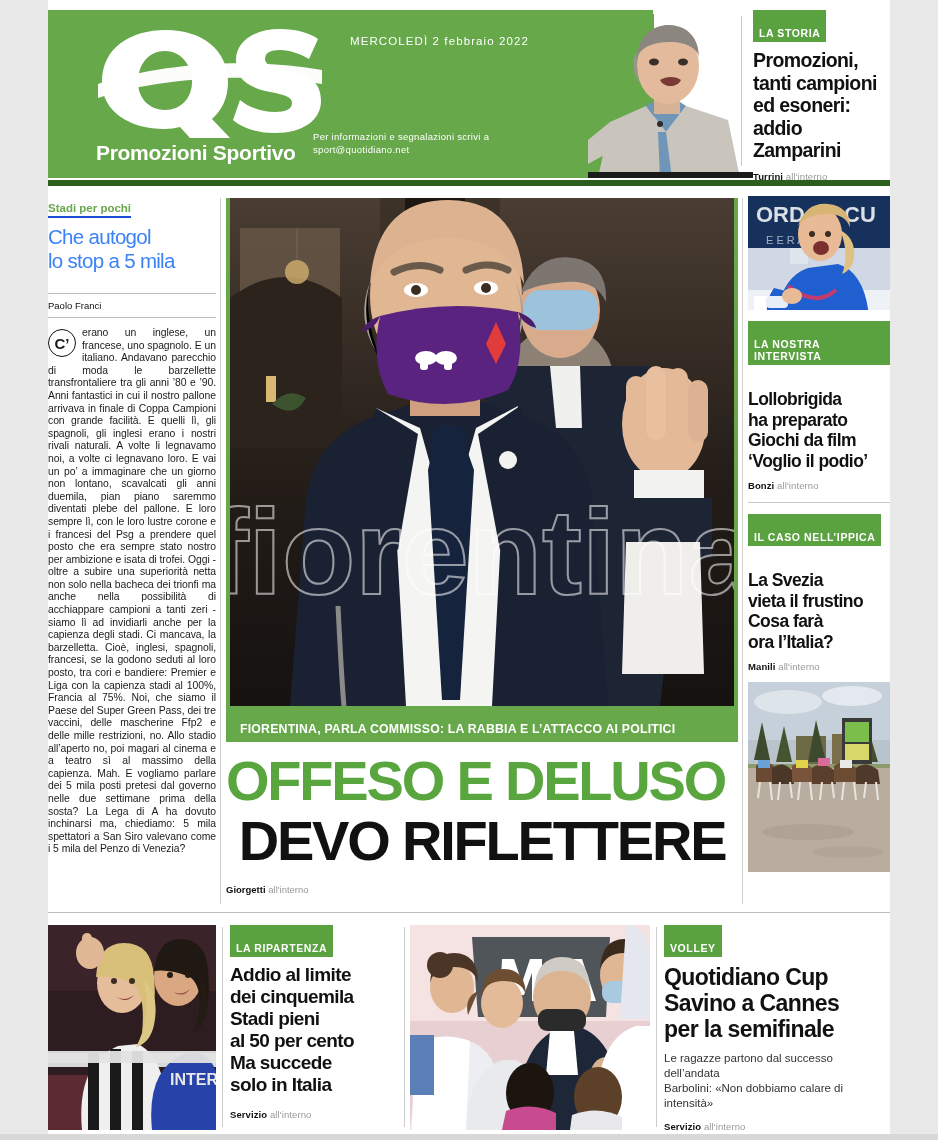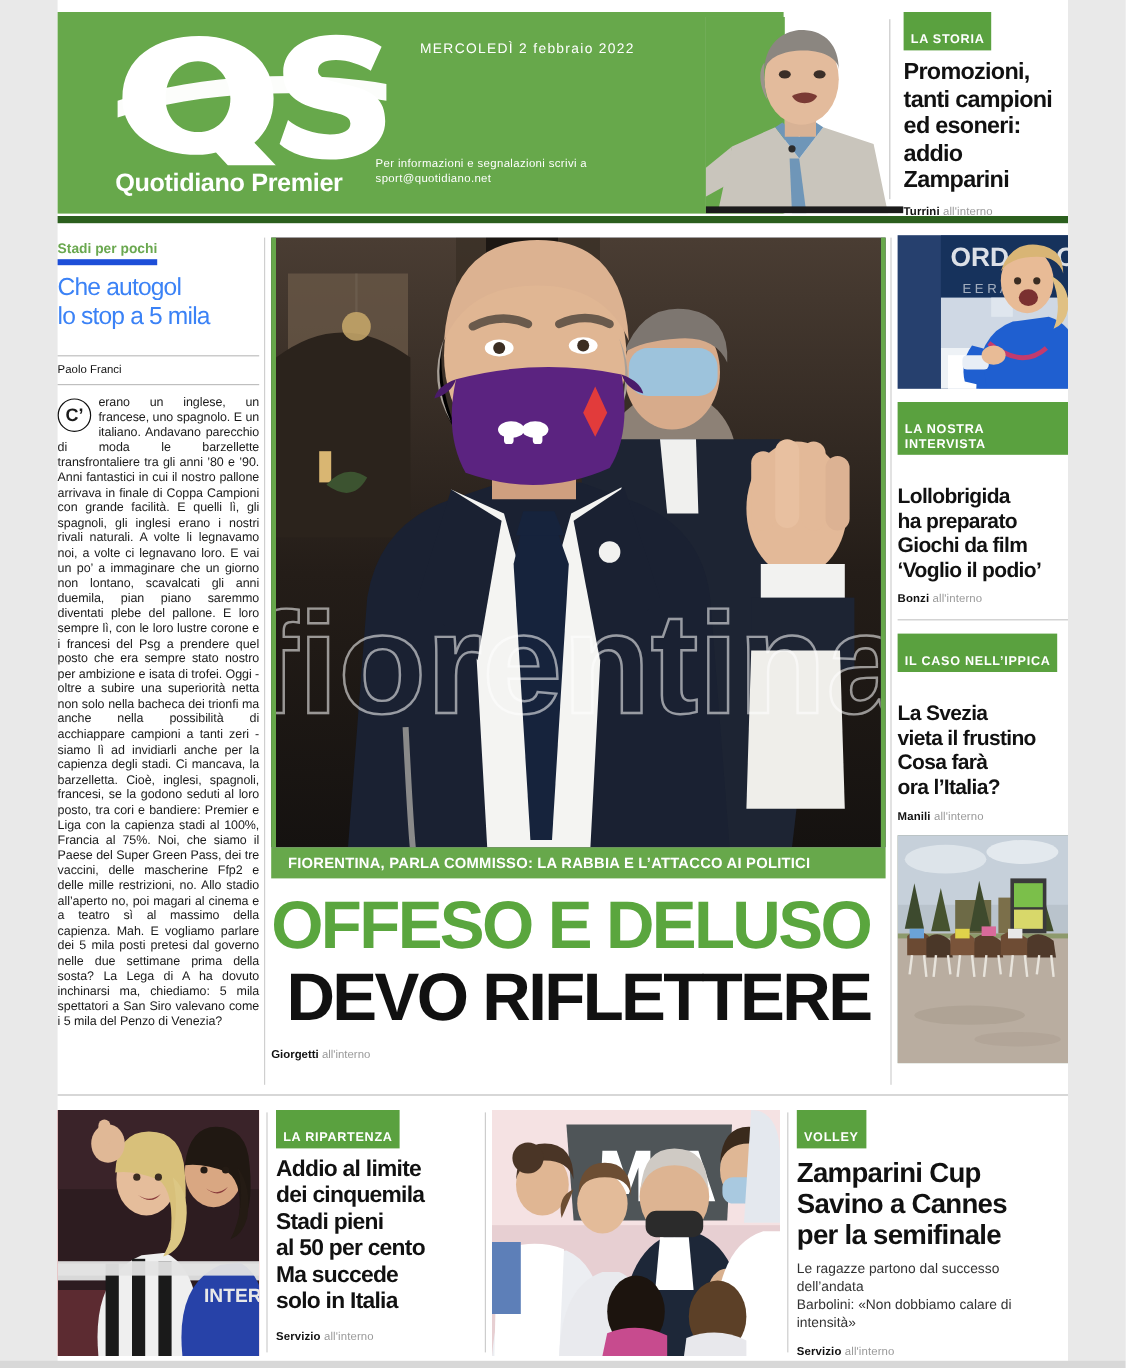--- a/index.html
+++ b/index.html
@@ -72,21 +72,21 @@
   .rule-dark {
     position:absolute; left:48px; top:180px; width:842px; height:6px; background:#2b5f1e;
   }
 
   
   #leftcol {
     position:absolute; left:48px; top:198px; width:168px; height:706px;
   }
   .lc-kicker {
     font-size:11.5px; color:#6aa84f; font-weight:bold;
-    border-bottom:5px solid #1d4ed8; padding-bottom:2px; display:inline-block;
+    border-bottom:2px solid #1d4ed8; padding-bottom:2px; display:inline-block;
   }
   .lc-title {
     font-size:20.5px; line-height:24px; letter-spacing:-0.7px;
     color:#3b82f6; margin-top:7px; font-weight:normal;
   }
   .lc-rule { height:1px; background:#bfbfbf; margin-top:20px; }
   .lc-author { font-size:9.5px; font-weight:normal; color:#111; margin-top:6px; }
   .lc-rule2 { height:1px; background:#bfbfbf; margin-top:6px; }
   .lc-body {
     margin-top:9px;
@@ -106,21 +106,21 @@
   
   #maincol { position:absolute; left:226px; top:198px; width:512px; }
   .main-photo {
     width:512px; height:508px; position:relative; overflow:hidden;
     background:#2b2a2e;
     border-left:4px solid #67a84b; border-right:4px solid #67a84b;
   }
   .photo-caption-bar {
     width:512px; background:#67a84b; color:#ffffff;
     font-size:12.3px; font-weight:bold; letter-spacing:0.2px;
-    padding:6px 0 6px 14px; margin-top:0px;
+    padding:16px 0 6px 14px; margin-top:0px;
   }
   .main-head1 {
     color:#5aa63e; font-size:56px; font-weight:bold; letter-spacing:-2.2px;
     line-height:58px; margin-top:10px; font-family:"Liberation Sans", sans-serif;
   }
   .main-head2 {
     color:#111; font-size:56px; font-weight:bold; letter-spacing:-2.2px;
     line-height:58px; margin-top:2px;text-align:center;
   }
   .main-byline { font-size:9.5px; color:#999; margin-top:14px; }
@@ -166,21 +166,21 @@
     <div class="qs-logo">
       <svg width="230" height="112" viewBox="0 0 230 112">
         <g fill="#ffffff">
           <path d="M8 56 C8 22 36 4 72 4 C108 4 134 24 134 56 C134 72 128 84 118 93 L136 112 L96 112 L86 101 C81 102 76 103 71 103 C36 103 8 86 8 56 Z
                    M44 56 C44 73 56 84 71 84 C87 84 98 72 98 56 C98 38 86 25 71 25 C55 25 44 38 44 56 Z"></path>
           <path d="M146 74 C154 81 168 86 181 86 C192 86 198 83 198 77 C198 71 192 69 176 66 C152 61 142 52 142 34 C142 16 159 3 186 3 C202 3 216 7 224 13 L215 33 C207 28 196 24 186 24 C176 24 171 27 171 33 C171 38 177 41 192 44 C217 49 227 57 227 75 C227 94 209 107 181 107 C163 107 148 102 139 94 Z"></path>
           <path d="M4 58 C70 36 160 32 228 44 L228 58 C160 47 70 50 4 72 Z" opacity="0.98"></path>
         </g>
       </svg>
     </div>
-    <div class="qs-sub">Quotidiano Premier</div>
+    <div class="qs-sub">Promozioni Sportivo</div>
     <div class="mast-date">MERCOLEDÌ 2 febbraio 2022</div>
     <div class="mast-info">
       <div>Per informazioni e segnalazioni scrivi a</div>
       <div>sport@quotidiano.net</div>
     </div>
 
     <div class="zamp-photo">
       <svg width="165" height="164" viewBox="0 0 165 164">
         <rect x="0" y="0" width="165" height="164" fill="#ffffff"></rect>
         <rect x="0" y="0" width="66" height="164" fill="#67a84b"></rect>
@@ -322,21 +322,21 @@
     <div class="main-head1">OFFESO E DELUSO</div>
     <div class="main-head2">DEVO RIFLETTERE</div>
     <div class="main-byline">
       <b>Giorgetti</b><span> all'interno</span>
     </div>
   </div>
   <div class="col-div-v" style="left:742px; top:198px; height:706px;"></div>
 
   <div id="rightcol">
 
-    <div class="rc-photo" style="height:128px;padding-left:36px;">
+    <div class="rc-photo" style="height:114px;">
       <svg width="142" height="140" viewBox="0 0 142 140" style="display:block">
         <rect width="142" height="140" fill="#1d3f72"></rect>
         <rect x="0" y="0" width="142" height="52" fill="#16325c"></rect>
         <text x="8" y="26" font-family="Liberation Sans, sans-serif" font-size="22" font-weight="bold" fill="#ffffff" opacity="0.85">ORD</text>
         <text x="96" y="26" font-family="Liberation Sans, sans-serif" font-size="22" font-weight="bold" fill="#ffffff" opacity="0.85">CU</text>
         <text x="18" y="48" font-family="Liberation Sans, sans-serif" font-size="11" fill="#ffffff" opacity="0.6">E E R   ATI</text>
         <rect x="0" y="52" width="142" height="42" fill="#cfd8e4"></rect>
         <rect x="0" y="94" width="142" height="46" fill="#eef2f6"></rect>
         <rect x="6" y="100" width="26" height="34" fill="#ffffff"></rect>
 
@@ -526,21 +526,21 @@
         <ellipse cx="120" cy="168" rx="24" ry="30" fill="#1c140e"></ellipse>
         <ellipse cx="188" cy="172" rx="24" ry="30" fill="#5c4027"></ellipse>
         <path d="M96 186 q26 -10 50 2 l0 17 l-54 0 Z" fill="#c74b8e"></path>
         <path d="M162 190 q26 -10 50 2 l0 13 l-52 0 Z" fill="#e8e8ec"></path>
       </svg>
     </div>
     <div class="vdiv" style="left:608px; top:2px; height:200px;"></div>
 
     <div class="b-story" style="left:616px; top:0; width:226px;">
       <span class="kicker">VOLLEY</span>
-      <h2 style="white-space:pre-line; font-size:23px; line-height:26px;">Zamparini Cup
+      <h2 style="white-space:pre-line; font-size:23px; line-height:26px;">Quotidiano Cup
 Savino a Cannes
 per la semifinale</h2>
       <div class="b-sub">
         <div>Le ragazze partono dal successo dell’andata</div>
         <div>Barbolini: «Non dobbiamo calare di intensità»</div>
       </div>
       <div class="byline" style="margin-top:10px">
         <b>Servizio</b><span> all'interno</span>
       </div>
     </div>

